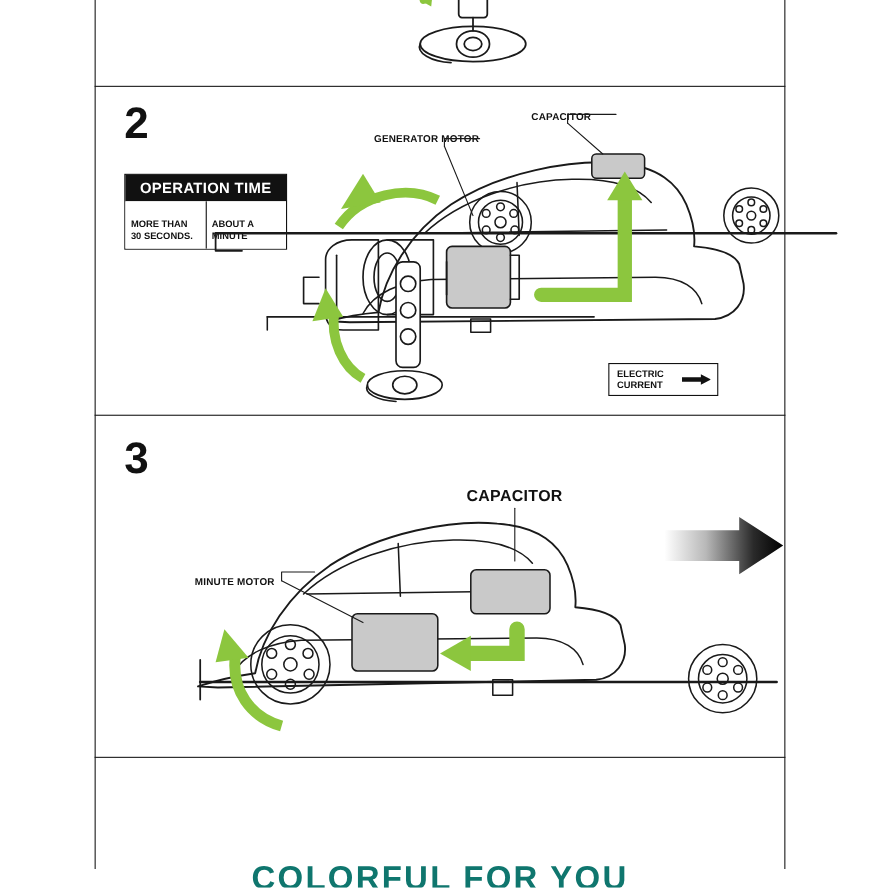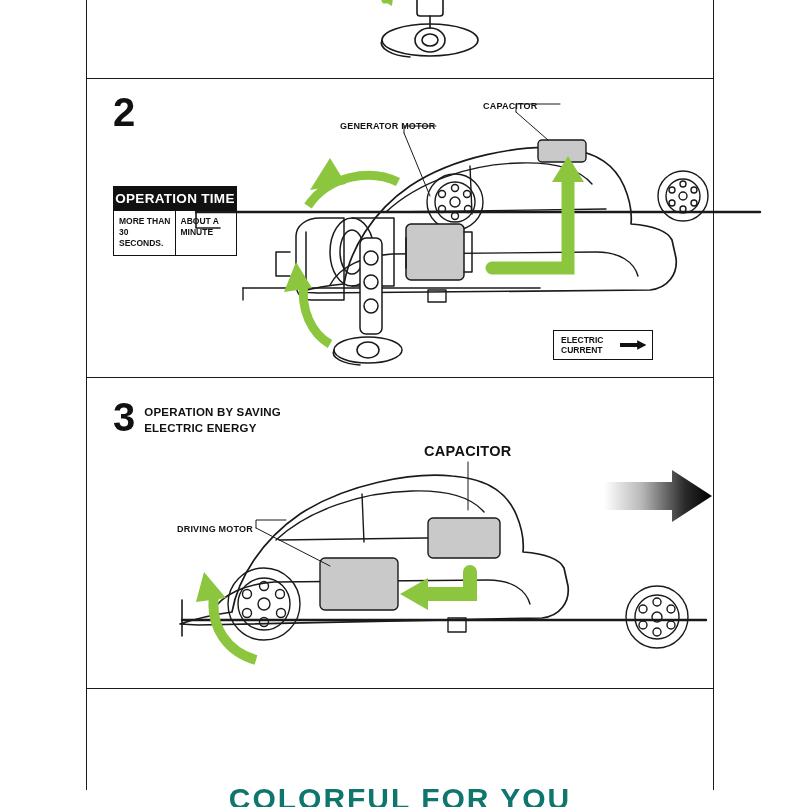--- a/index.html
+++ b/index.html
@@ -69,45 +69,44 @@
   }
 
   .step2 { left: 113px; top: 95px; }
   .step3 { left: 113px; top: 400px; }
 
   
   .op-table {
     position: absolute;
     left: 113px;
     top: 158px;
-    width: 124px;
+    width: 148px;
     border: 1.6px solid #111;
     box-sizing: border-box;
-    margin-top: 28px;
   }
   .op-head {
     background: #111;
     color: #fff;
     font-size: 13.5px;
     font-weight: bold;
     text-align: center;
     padding: 4px 0 5px;
     letter-spacing: 0.3px;
   }
   .op-body {
     display: flex;
     background: #fff;
   }
   .op-cell {
     flex: 1;
     font-size: 8.5px;
     font-weight: bold;
     color: #111;
     line-height: 11px;
-    padding: 5px 4px 6px 5px;
+    padding: 15px 4px 6px 5px;
     box-sizing: border-box;
     white-space: pre-line;
   }
   .op-cell.first { border-right: 1.6px solid #111; }
 
   
   .legend {
     position: absolute;
     left: 553px;
     top: 330px;
@@ -306,26 +305,24 @@
       <path d="M304,282 C300,310 312,334 330,344" stroke="#8cc63e" stroke-width="9" fill="none" stroke-linecap="butt"></path>
       <polygon points="296,262 312,288 284,292" fill="#8cc63e" stroke="none"></polygon>
 
       <path d="M492,268 L568,268 L568,176" stroke="#8cc63e" stroke-width="13" fill="none" stroke-linejoin="miter"></path>
       <polygon points="552,182 584,182 568,156" fill="#8cc63e" stroke="none"></polygon>
     </g>
   </svg>
 
   <div class="step step3">
     <div class="step-num">3</div>
-    <div class="step-title">OPERATION BY SAVING
-ELECTRIC ENERGY</div>
   </div>
 
   <div class="callout big lbl-capacitor3">CAPACITOR</div>
-  <div class="callout lbl-drivemotor">DRIVING MOTOR</div>
+  <div class="callout lbl-drivemotor">MINUTE MOTOR</div>
 
   <svg class="layer" viewBox="0 0 800 807">
     <g fill="none" stroke="#1a1a1a" stroke-width="1.4" stroke-linejoin="round" stroke-linecap="round">
 
       <path d="M180,624 C180,624 204,616 232,612 C238,578 262,540 300,514
                C346,484 412,472 452,476 C492,479 508,496 516,514
                C522,528 524,542 523,552 C548,554 560,560 564,568
                L568,586 C570,602 560,616 542,618 L198,625 Z" stroke-width="1.7"></path>
       <path d="M276,540 C308,510 362,492 412,491 C448,490 472,498 484,512"></path>
       <path d="M362,494 L364,542"></path>

